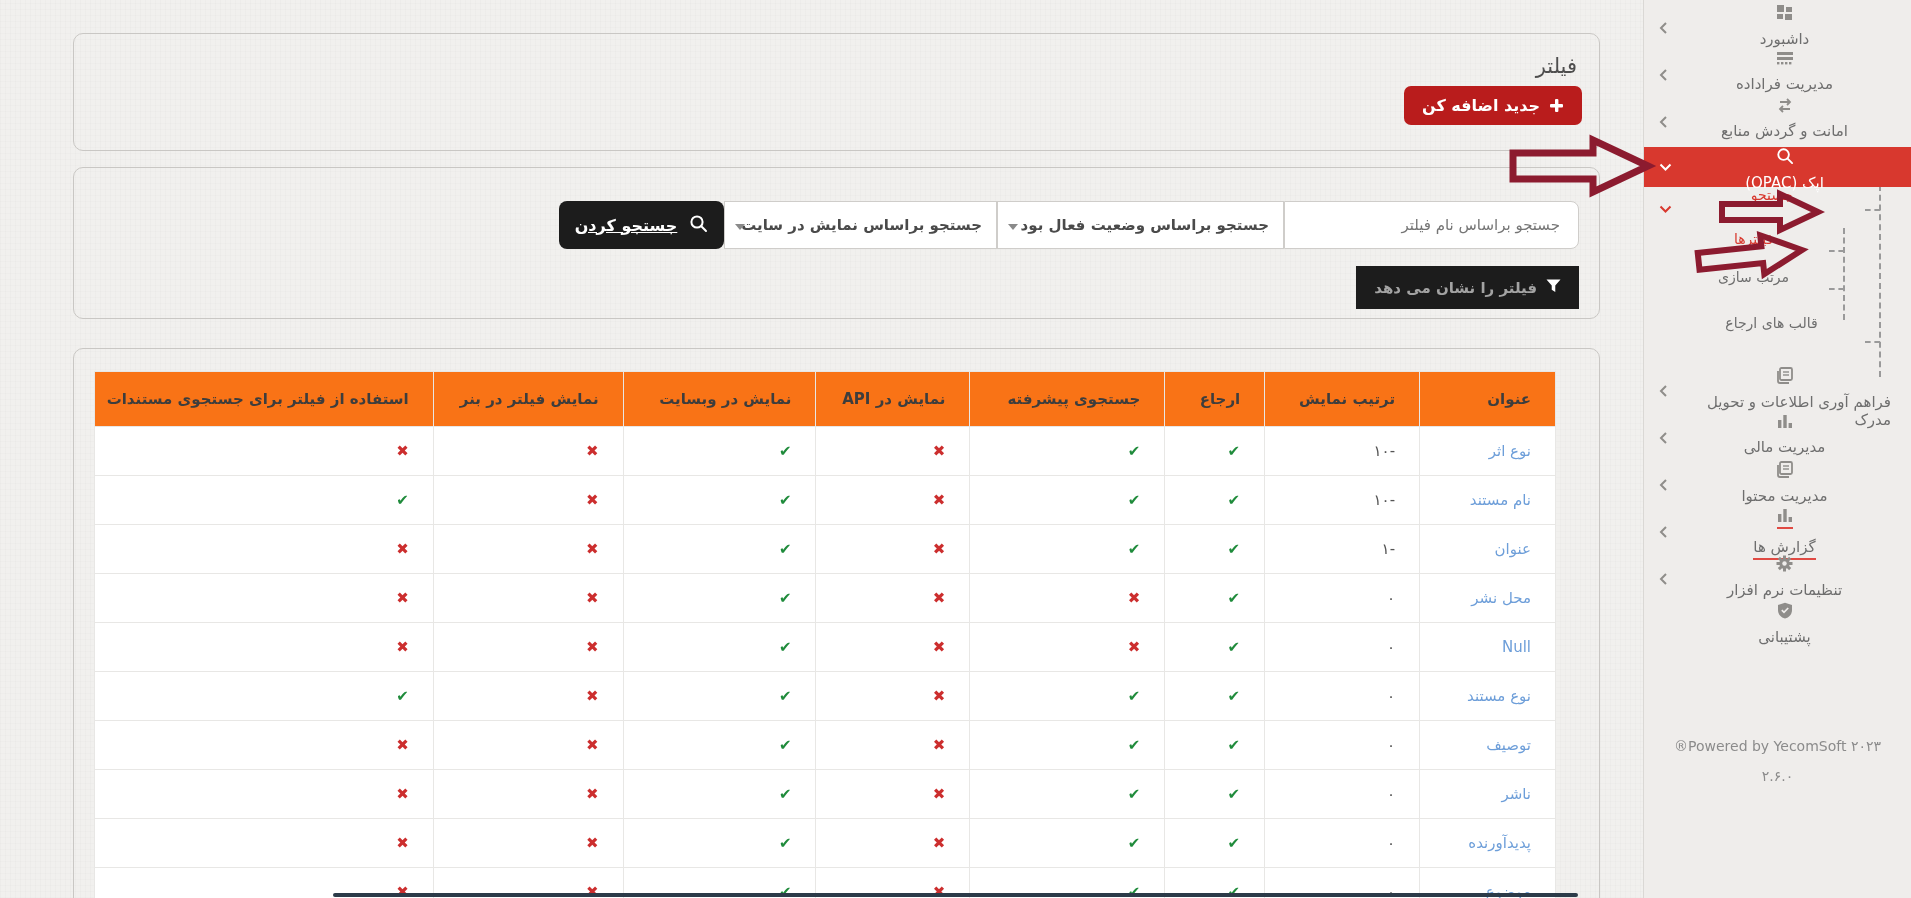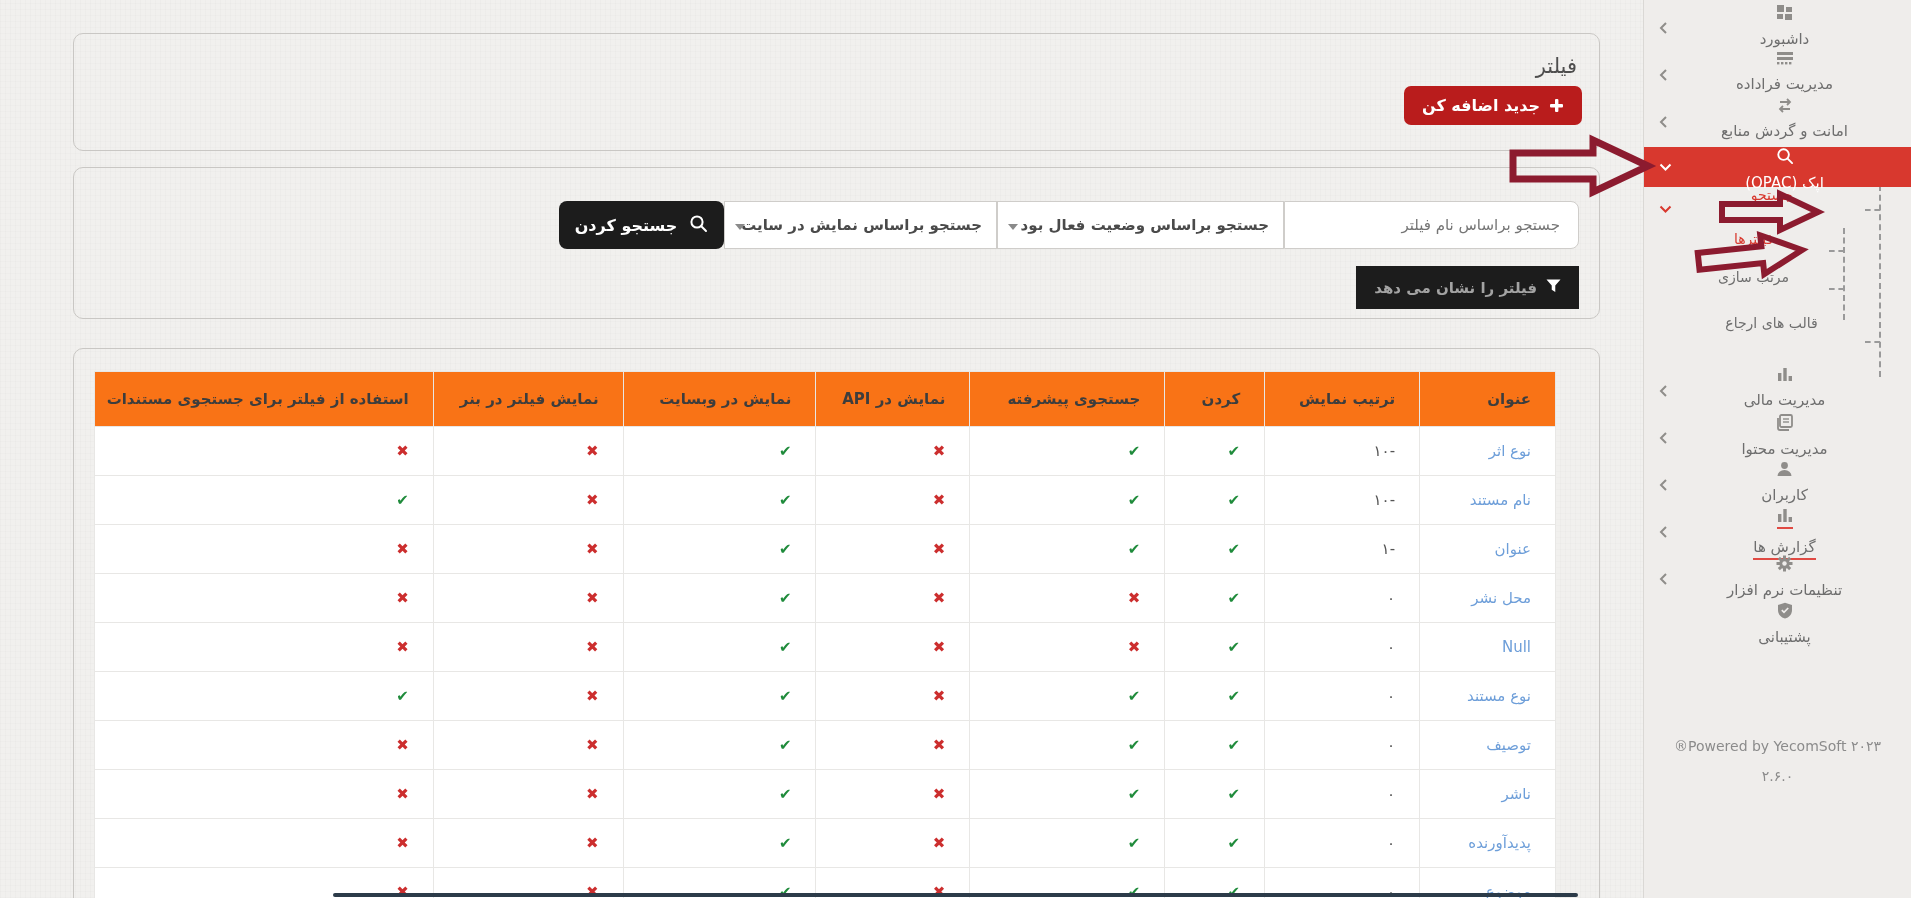--- a/index.html
+++ b/index.html
@@ -41,21 +41,21 @@
   .search-input{width:295px;border-radius:0 8px 8px 0;padding:0 16px;justify-content:flex-start;}
   .search-input input{border:none;outline:none;width:100%;font-family:inherit;font-size:15px;background:transparent;color:#4a4a4a;}
   .search-select{position:relative;font-weight:bold;color:#3f3f3f;justify-content:flex-start;padding:0 14px 0 8px;}
   .sel-status{width:287px;border-right:none;}
   .sel-site{width:273px;border-right:none;}
   .caret{position:absolute;left:10px;top:22px;width:0;height:0;
     border-left:5px solid transparent;border-right:5px solid transparent;border-top:6px solid #8a8a8a;}
   .btn-search{
     width:165px;height:48px;background:#1c1c1c;color:#fff;border:none;border-radius:8px;
     font-family:inherit;font-size:16px;font-weight:bold;display:flex;align-items:center;
-    justify-content:center;gap:12px;cursor:pointer;
+    justify-content:center;gap:12px;cursor:pointer;text-decoration:underline;
   }
   .btn-show-filter{
     position:absolute;top:98px;right:20px;height:43px;
     background:#1c1c1c;color:#a3a3a3;border:none;border-radius:0;
     font-family:inherit;font-size:15px;font-weight:bold;
     padding:4px 18px;display:flex;align-items:center;gap:9px;cursor:pointer;
   }
 
   
   .table-wrap{position:absolute;top:22px;right:43px;left:22px;}
@@ -164,21 +164,21 @@
           <col style="width:195px">
         <col style="width:154px">
           <col style="width:193px">
           <col style="width:190px">
           <col style="width:339px">
       </colgroup>
       <thead>
           <tr>
             <th>عنوان</th>
             <th>ترتیب نمایش</th>
-            <th>کردن</th>
+            <th>ارجاع</th>
             <th>جستجوی پیشرفته</th>
             <th>نمایش در API</th>
             <th>نمایش در وبسایت</th>
             <th>نمایش فیلتر در بنر</th>
             <th>استفاده از فیلتر برای جستجوی مستندات</th>
           </tr>
         </thead>
       <tbody>
           <tr>
             <td class="cell-title">نوع اثر</td>
@@ -365,57 +365,59 @@
         <span class="sb-label">فیلترها</span>
       </div>
       <div class="sb-item lvl2">
         <span class="sb-label">مرتب سازی</span>
       </div>
       <div class="sb-item lvl1 sb-ref">
         <span class="sb-label">قالب های ارجاع</span>
       </div>
       <div class="sb-item">
         <span class="sb-icon">
-          <svg width="16" height="15" viewBox="0 0 16 15">
-            <rect x="1" y="6" width="3.4" height="8" fill="#8f8d8a"></rect>
-            <rect x="6.3" y="1" width="3.4" height="13" fill="#8f8d8a"></rect>
-            <rect x="11.6" y="9" width="3.4" height="5" fill="#8f8d8a"></rect>
-          </svg>
-        </span>
-        <span class="sb-label">مدیریت مالی</span>
-        <span class="chev">
-          <svg width="9" height="13" viewBox="0 0 9 13">
-            <polyline points="7,1.5 2,6.5 7,11.5" fill="none" stroke="#8f8d8a" stroke-width="2"></polyline>
-          </svg>
-        </span>
-      </div>
-      <div class="sb-item">
-        <span class="sb-icon">
           <svg width="17" height="17" viewBox="0 0 17 17">
             <rect x="4" y="1" width="12" height="12" rx="1.5" fill="none" stroke="#8f8d8a" stroke-width="1.8"></rect>
             <path d="M2,4 v10 a2,2 0 0 0 2,2 h9" fill="none" stroke="#8f8d8a" stroke-width="1.8"></path>
             <line x1="7" y1="5" x2="13" y2="5" stroke="#8f8d8a" stroke-width="1.4"></line>
             <line x1="7" y1="8" x2="13" y2="8" stroke="#8f8d8a" stroke-width="1.4"></line>
           </svg>
         </span>
+        <span class="sb-label">فراهم آوری اطلاعات و تحویل مدرک</span>
+        <span class="chev">
+          <svg width="9" height="13" viewBox="0 0 9 13">
+            <polyline points="7,1.5 2,6.5 7,11.5" fill="none" stroke="#8f8d8a" stroke-width="2"></polyline>
+          </svg>
+        </span>
+      </div>
+      <div class="sb-item">
+        <span class="sb-icon">
+          <svg width="16" height="15" viewBox="0 0 16 15">
+            <rect x="1" y="6" width="3.4" height="8" fill="#8f8d8a"></rect>
+            <rect x="6.3" y="1" width="3.4" height="13" fill="#8f8d8a"></rect>
+            <rect x="11.6" y="9" width="3.4" height="5" fill="#8f8d8a"></rect>
+          </svg>
+        </span>
+        <span class="sb-label">مدیریت مالی</span>
+        <span class="chev">
+          <svg width="9" height="13" viewBox="0 0 9 13">
+            <polyline points="7,1.5 2,6.5 7,11.5" fill="none" stroke="#8f8d8a" stroke-width="2"></polyline>
+          </svg>
+        </span>
+      </div>
+      <div class="sb-item">
+        <span class="sb-icon">
+          <svg width="17" height="17" viewBox="0 0 17 17">
+            <rect x="4" y="1" width="12" height="12" rx="1.5" fill="none" stroke="#8f8d8a" stroke-width="1.8"></rect>
+            <path d="M2,4 v10 a2,2 0 0 0 2,2 h9" fill="none" stroke="#8f8d8a" stroke-width="1.8"></path>
+            <line x1="7" y1="5" x2="13" y2="5" stroke="#8f8d8a" stroke-width="1.4"></line>
+            <line x1="7" y1="8" x2="13" y2="8" stroke="#8f8d8a" stroke-width="1.4"></line>
+          </svg>
+        </span>
         <span class="sb-label">مدیریت محتوا</span>
-        <span class="chev">
-          <svg width="9" height="13" viewBox="0 0 9 13">
-            <polyline points="7,1.5 2,6.5 7,11.5" fill="none" stroke="#8f8d8a" stroke-width="2"></polyline>
-          </svg>
-        </span>
-      </div>
-      <div class="sb-item">
-        <span class="sb-icon">
-          <svg width="17" height="16" viewBox="0 0 17 16">
-            <circle cx="8.5" cy="4.5" r="3.4" fill="#8f8d8a"></circle>
-            <path d="M1.5,15 a7,6 0 0 1 14,0 Z" fill="#8f8d8a"></path>
-          </svg>
-        </span>
-        <span class="sb-label">کاربران</span>
         <span class="chev">
           <svg width="9" height="13" viewBox="0 0 9 13">
             <polyline points="7,1.5 2,6.5 7,11.5" fill="none" stroke="#8f8d8a" stroke-width="2"></polyline>
           </svg>
         </span>
       </div>
       <div class="sb-item underlined">
         <span class="sb-icon">
           <svg width="16" height="15" viewBox="0 0 16 15">
             <rect x="1" y="6" width="3.4" height="8" fill="#8f8d8a"></rect>

